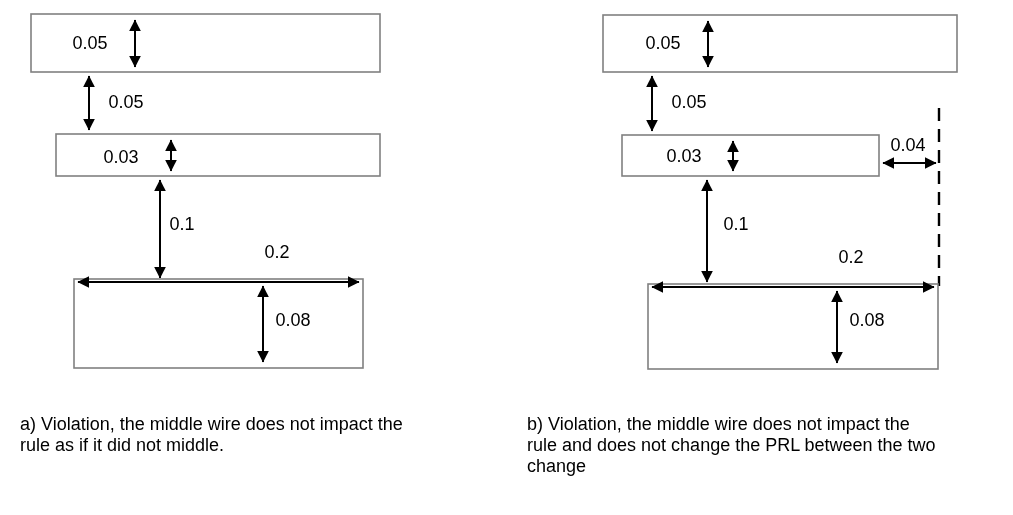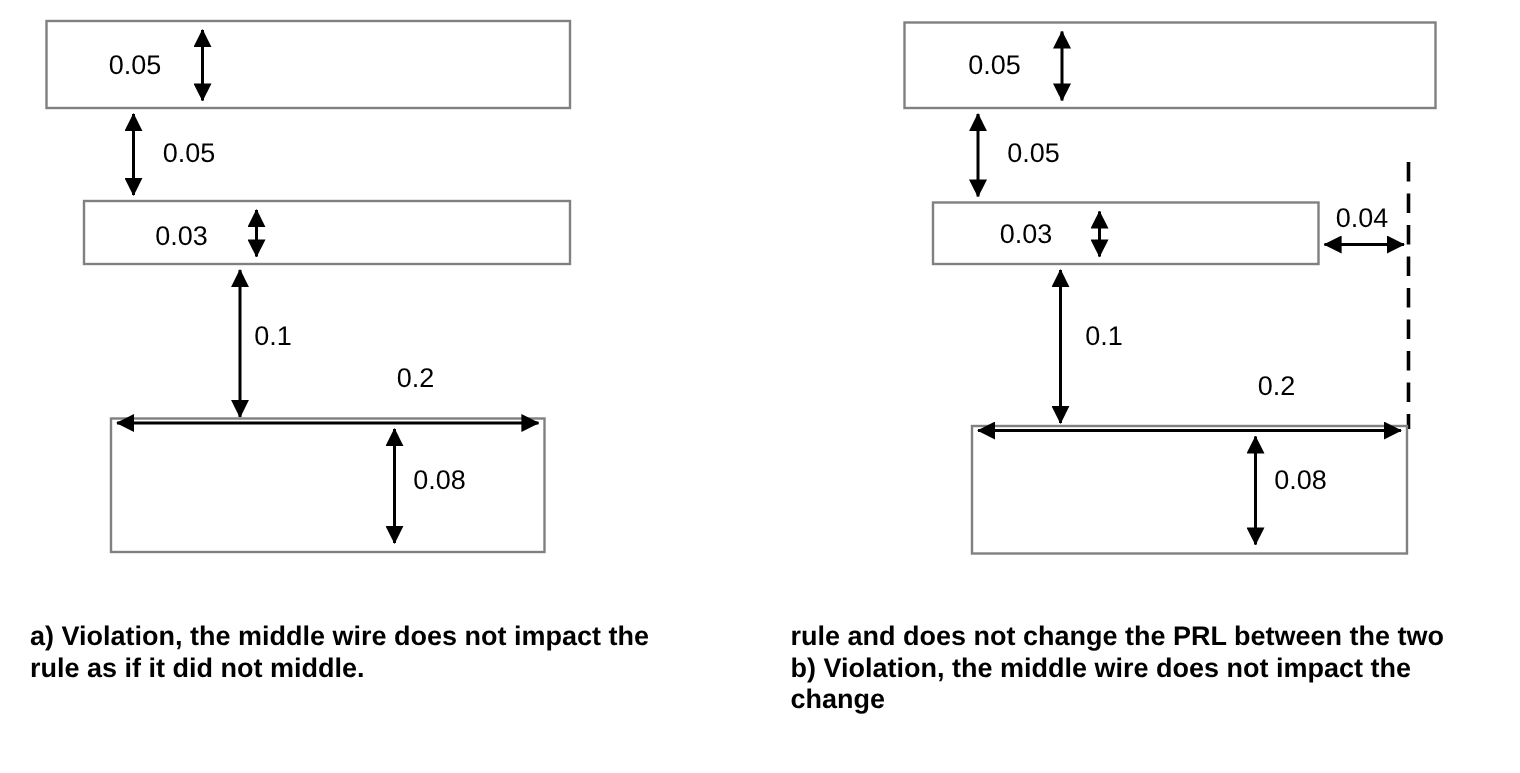--- a/index.html
+++ b/index.html
@@ -42,21 +42,20 @@
     text-anchor: middle;
   }
   .caption {
     position: absolute;
     font-size: 18px;
     line-height: 21px;
     color: #000000;
   }
   .caption .cap-line {
     white-space: nowrap;
-    font-weight: bold;
   }
 </style>
 </head>
 <body>
 
 <svg id="diagram-svg" width="1013" height="515" viewBox="0 0 1013 515" xmlns="http://www.w3.org/2000/svg">
   <defs>
     <marker id="ah" viewBox="0 0 10 10" refX="9.5" refY="5" markerWidth="6" markerHeight="6" orient="auto-start-reverse" markerUnits="strokeWidth">
       <path d="M0,0 L10,5 L0,10 Z" fill="#000000"></path>
     </marker>
@@ -112,16 +111,16 @@
     <text class="dim-label" x="867" y="326">0.08</text>
   </g>
 </svg>
 
 <div class="caption" style="left:20px; top:414px;">
   <div class="cap-line">a) Violation, the middle wire does not impact the</div>
   <div class="cap-line">rule as if it did not middle.</div>
 </div>
 
 <div class="caption" style="left:527px; top:414px;">
+  <div class="cap-line">b) Violation, the middle wire does not impact the</div>
   <div class="cap-line">rule and does not change the PRL between the two</div>
-  <div class="cap-line">b) Violation, the middle wire does not impact the</div>
   <div class="cap-line">change</div>
 </div>
 
 </body></html>

